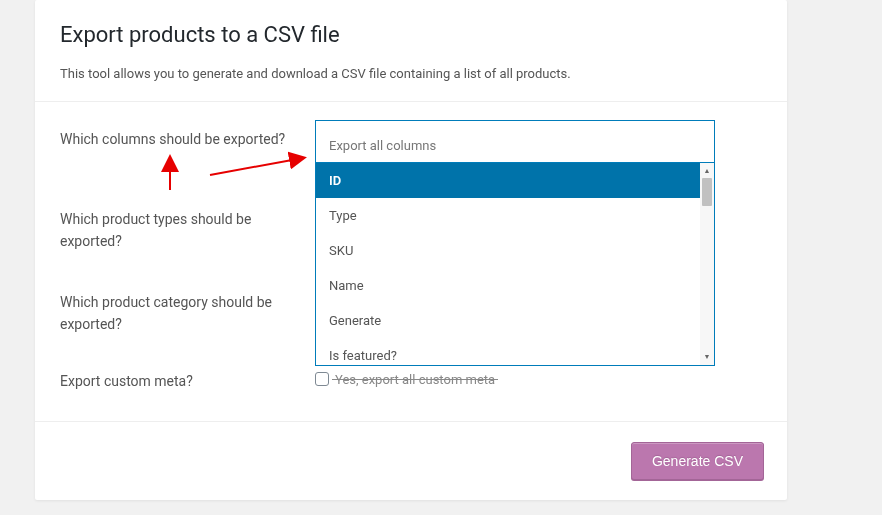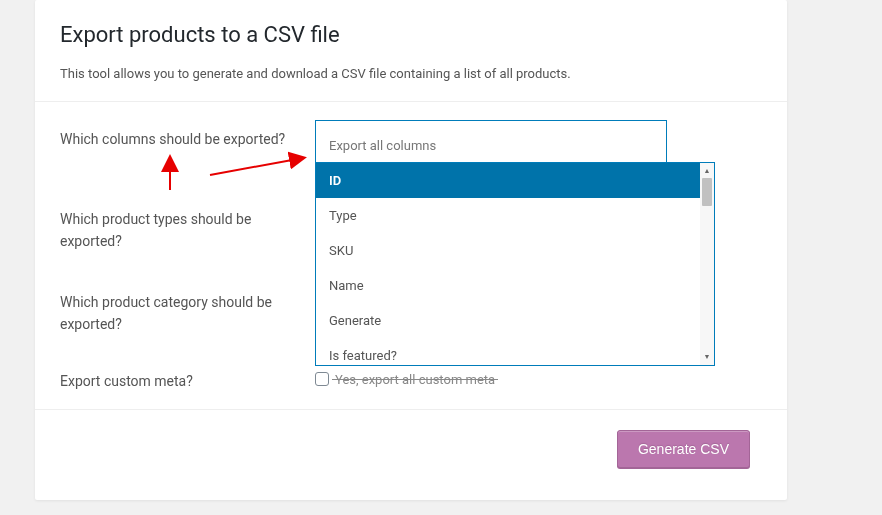--- a/index.html
+++ b/index.html
@@ -46,21 +46,21 @@
     font-size: 14px;
     color: #555;
     padding-top: 8px;
     line-height: 1.6;
   }
   .form-control {
     flex: 1;
   }
   .select-box {
     position: relative;
-    width: 352px;
+    width: 400px;
     border: 1px solid #007cba;
     background: #fff;
     min-height: 50px;
     display: flex;
     align-items: center;
     padding: 0 13px;
   }
   .select-placeholder {
     color: #777;
     font-size: 13px;
@@ -141,25 +141,25 @@
     content: "";
     position: absolute;
     left: -3px;
     right: -3px;
     top: 50%;
     height: 1px;
     background: #888;
   }
   .footer {
     position: absolute;
-    bottom: 12px;
+    bottom: 0;
     left: 0;
     right: 0;
     border-top: 1px solid #eee;
-    padding: 20px 37px;
+    padding: 20px 23px;
     display: flex;
     justify-content: flex-end;
   }
   .btn-generate {
     background: #bb77ae;
     border: 1px solid #a36597;
     color: #fff;
     padding: 10px 20px;
     font-size: 14px;
     border-radius: 3px;

